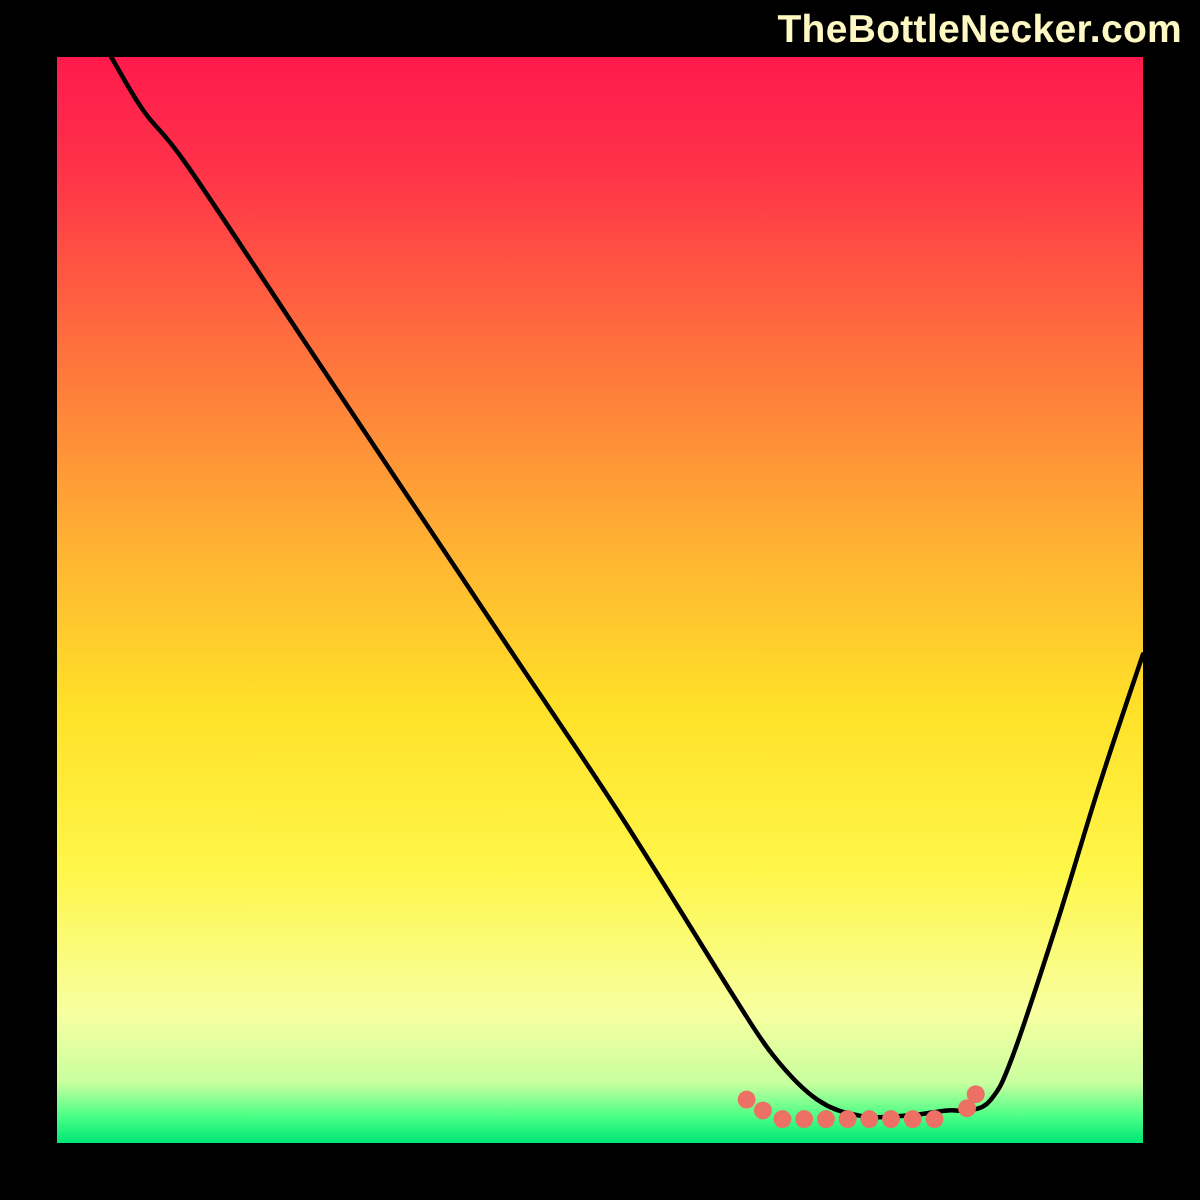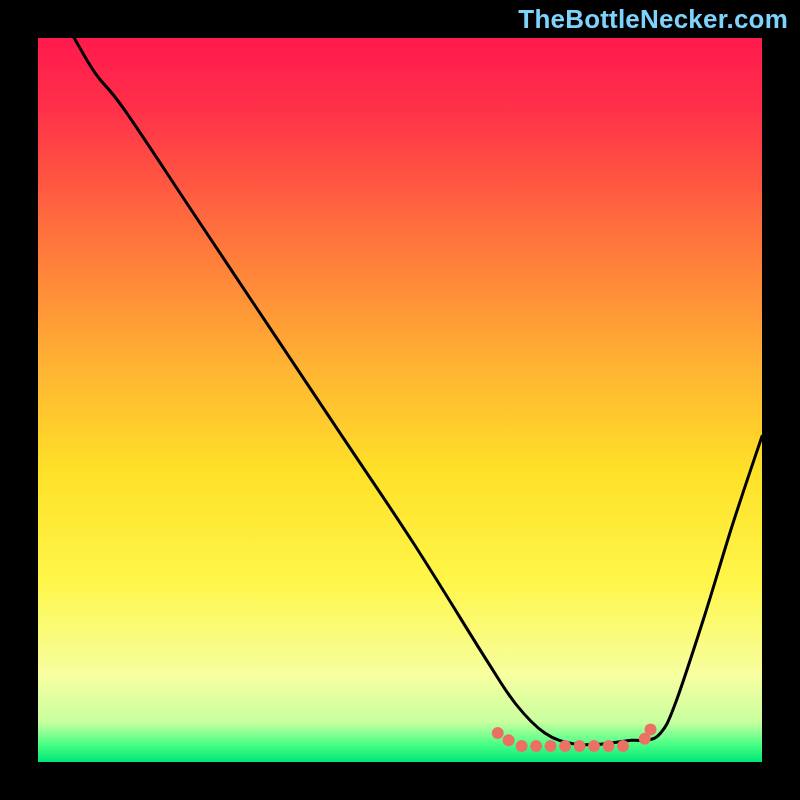--- a/index.html
+++ b/index.html
@@ -18,21 +18,21 @@
     height: 800px;
     background: #000;
   }
   .watermark {
     position: absolute;
     top: 4px;
     right: 12px;
     font-family: Arial, Helvetica, sans-serif;
     font-size: 26px;
     font-weight: bold;
-    color: #7dd3fc;
+    color: #fef9c3;
     letter-spacing: 0.2px;
   }
   .plot-area {
     position: absolute;
     left: 38px;
     top: 38px;
     width: 724px;
     height: 724px;
   }
   .plot-bg {

